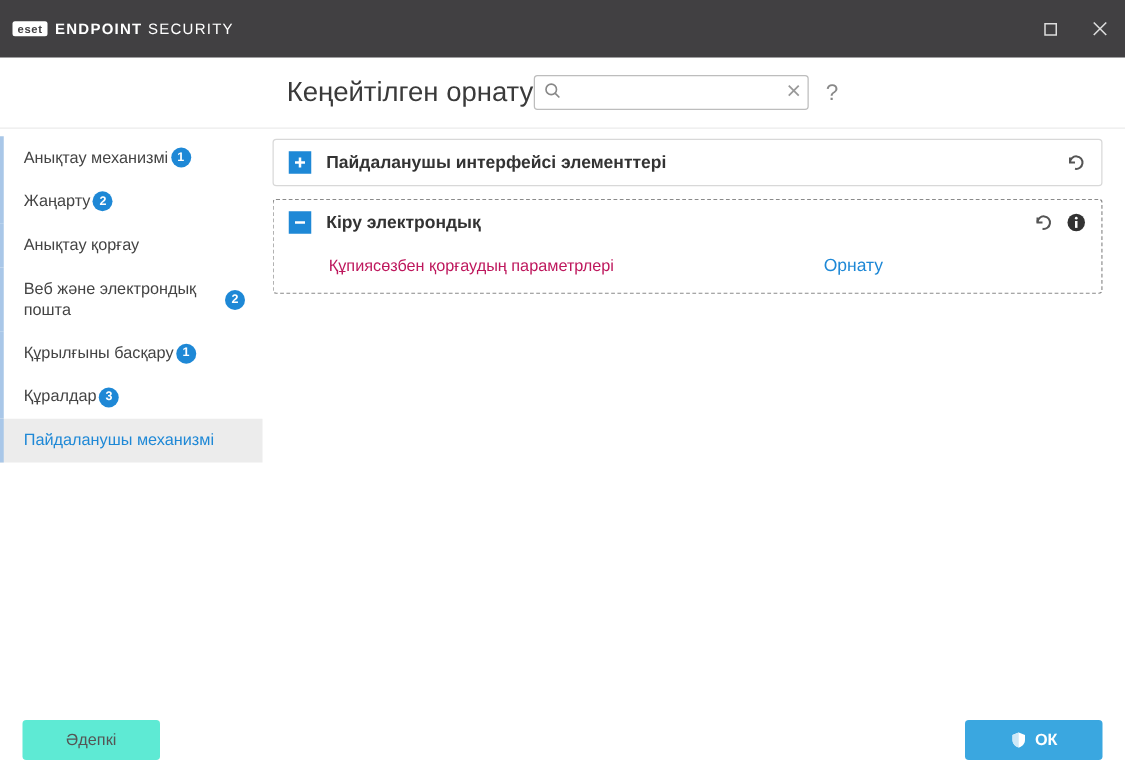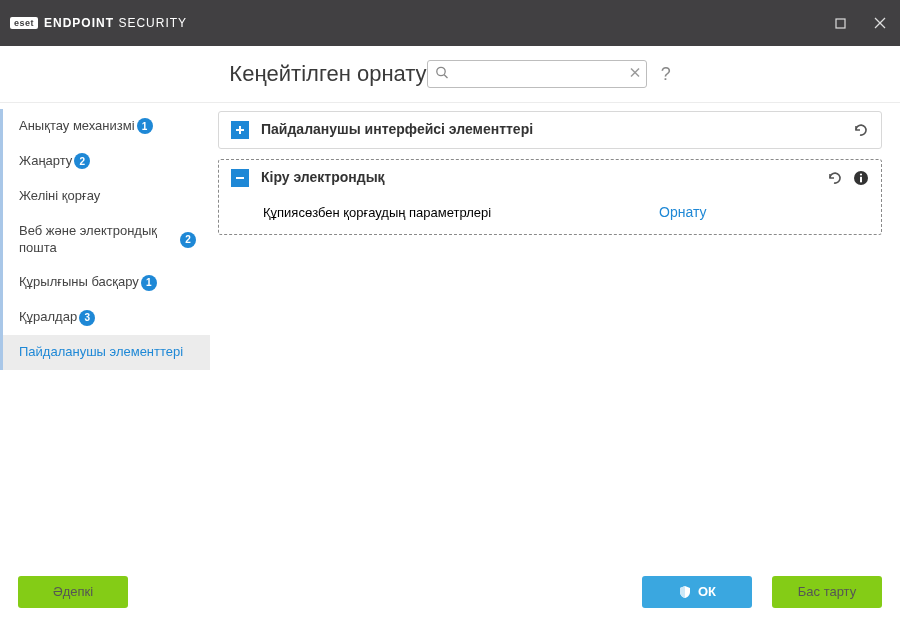--- a/index.html
+++ b/index.html
@@ -39,28 +39,28 @@
   .panel { border: 1px solid #d8d8d8; border-radius: 3px; background: #fff; margin-bottom: 10px; }
   .panel.dashed { border: 1px dashed #8a8a8a; }
   .panel-header { display: flex; align-items: flex-start; gap: 12px; padding: 9px 12px; cursor: pointer; }
   .expand-box { width: 18px; height: 18px; background: #1e88d6; display: flex; align-items: center; justify-content: center; flex-shrink: 0; }
   .expand-box svg { stroke: #fff; }
   .panel-title { flex: 1; font-size: 14px; font-weight: 600; color: #333; }
   .panel-actions { display: flex; align-items: center; gap: 10px; }
   .icon-btn { cursor: pointer; display: inline-flex; }
   .panel-body { padding: 8px 12px 14px 44px; }
   .setting-row { display: flex; align-items: center; }
-  .setting-label { flex: 1; color: #000000; font-size: 13px; }
+  .setting-label { flex: 1; color: #be185d; font-size: 13px; }
   .setting-link { width: 210px; color: #1e88d6; cursor: pointer; font-size: 14px; }
 
   
   .footer { height: 58px; border-top: 1px solid transparent; display: flex; align-items: center; justify-content: space-between; padding: 0 18px; }
   .footer-right { display: flex; gap: 20px; }
   .btn { height: 32px; min-width: 110px; border: none; border-radius: 3px; font-size: 13px; cursor: pointer; display: inline-flex; align-items: center; justify-content: center; gap: 6px; padding: 0 18px; }
-  .btn-gray { background: #84cc16; color: #555; }
+  .btn-gray { background: #5eead4; color: #555; }
   .btn-primary { background: #3aa7e0; color: #fff; font-weight: 600; }
   .btn-primary svg { fill: #fff; }
 </style>
 </head>
 <body>
 
 <div class="window">
 
   <div class="titlebar">
     <div class="titlebar-left">
@@ -112,36 +112,36 @@
     <div class="sidebar">
       <div class="side-item blue-bar">
         <span class="side-label">Анықтау механизмі</span>
         <span class="badge">1</span>
       </div>
       <div class="side-item blue-bar">
         <span class="side-label">Жаңарту</span>
         <span class="badge">2</span>
       </div>
       <div class="side-item blue-bar">
-        <span class="side-label">Желіні қорғау</span>
+        <span class="side-label">Анықтау қорғау</span>
       </div>
       <div class="side-item blue-bar">
         <span class="side-label">Веб және электрондық пошта</span>
         <span class="badge">2</span>
       </div>
       <div class="side-item blue-bar">
         <span class="side-label">Құрылғыны басқару</span>
         <span class="badge">1</span>
       </div>
       <div class="side-item blue-bar">
         <span class="side-label">Құралдар</span>
         <span class="badge">3</span>
       </div>
       <div class="side-item blue-bar active">
-        <span class="side-label">Пайдаланушы элементтері</span>
+        <span class="side-label">Пайдаланушы механизмі</span>
       </div>
     </div>
 
     <div class="content">
 
       <div class="panel">
         <div class="panel-header">
           <span class="expand-box">
             <svg width="12" height="12" viewBox="0 0 12 12">
                 <line x1="6" y1="2" x2="6" y2="10" stroke-width="2"></line>
@@ -198,17 +198,16 @@
   <div class="footer">
     <button class="btn btn-gray">Әдепкі</button>
     <div class="footer-right">
       <button class="btn btn-primary">
         <svg width="14" height="14" viewBox="0 0 14 14">
             <path d="M7 1 L12 3 L12 7 C12 10 9.5 12.5 7 13 C4.5 12.5 2 10 2 7 L2 3 Z" fill="#fff"></path>
             <path d="M7 1 L7 13 C4.5 12.5 2 10 2 7 L2 3 Z" fill="#cde8f7"></path>
           </svg>
         <span>ОК</span>
       </button>
-      <button class="btn btn-gray">Бас тарту</button>
     </div>
   </div>
 
 </div>
 
 </body></html>

